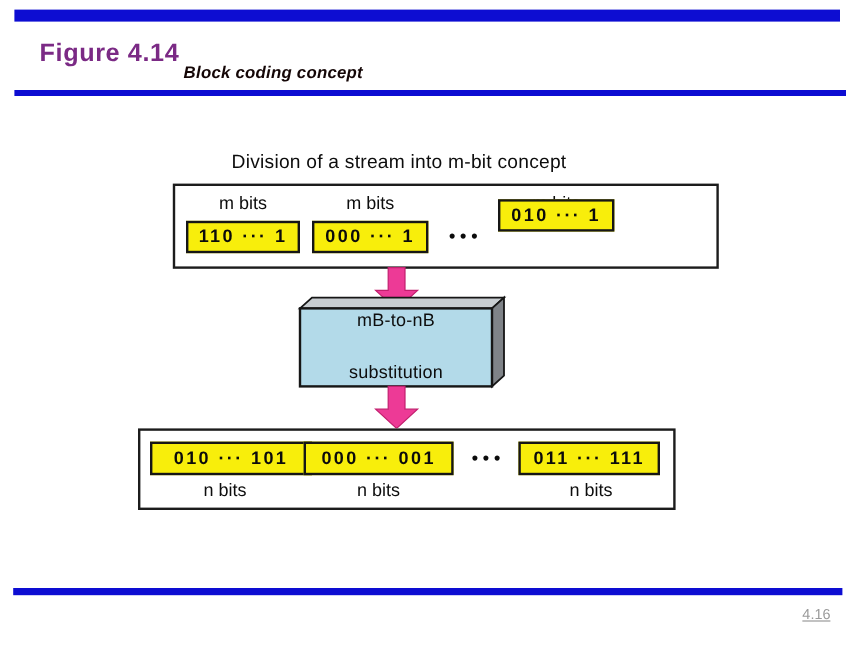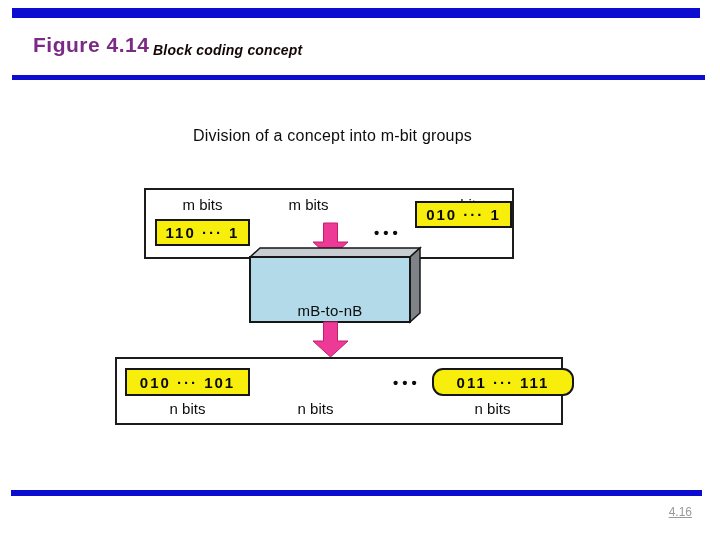--- a/index.html
+++ b/index.html
@@ -10,32 +10,32 @@
   .hrule{position:absolute;background:#0d0dd2;}
   .rule-top{left:12px;top:8px;width:688px;height:10px;}
   .rule-under-title{left:12px;top:75px;width:693px;height:5px;}
   .rule-bottom{left:11px;top:490px;width:691px;height:6px;}
 
   .fig-label{
     position:absolute;left:33px;top:33px;
     font-size:21px;font-weight:bold;color:#7b2a85;letter-spacing:0.5px;
   }
   .fig-caption{
-    position:absolute;left:153px;top:42px;
+    position:absolute;left:153px;top:52px;
     font-size:14px;font-weight:bold;font-style:italic;color:#140606;letter-spacing:0.2px;
   }
 
   .caption{position:absolute;font-size:16px;color:#0d0d0d;text-align:center;letter-spacing:0.2px;}
   .caption-top{left:144px;top:127px;width:377px;}
   .caption-bottom{left:115px;top:429px;width:448px;}
 
   .group-rect{
     position:absolute;background:#ffffff;border:2px solid #1c1c1c;box-sizing:border-box;
   }
-  .rect-top{left:144px;top:153px;width:370px;height:71px;margin-top:35px;}
+  .rect-top{left:144px;top:153px;width:455px;height:71px;}
   .rect-bottom{left:115px;top:357px;width:448px;height:68px;}
 
   .bit-box{
     position:absolute;height:27px;box-sizing:border-box;
     background:#f8ee0b;border:2px solid #161616;
     display:flex;align-items:center;justify-content:center;
     font-size:15px;font-weight:600;letter-spacing:2px;color:#0b0b0b;white-space:nowrap;
   }
   .grp-label{
     position:absolute;font-size:15px;color:#0d0d0d;text-align:center;
@@ -48,78 +48,81 @@
   
   .t-label-0{left:9px;top:6px;width:95px;}
   .t-label-1{left:114px;top:6px;width:97px;}
   .t-label-2{left:269px;top:6px;width:97px;}
   .t-box-0{left:9px;top:29px;width:95px;}
   .t-box-1{left:114px;top:29px;width:97px;}
   .t-box-2{left:269px;top:11px;width:97px;}
   .t-dots{left:211px;top:29px;width:58px;height:27px;}
 
   
-  .b-box-0{left:8px;top:9px;width:125px;}
+  .b-box-0{left:8px;top:9px;width:135px;}
   .b-box-1{left:136px;top:9px;width:125px;}
-  .b-box-2{left:315px;top:9px;width:142px;border-radius:11px;}
+  .b-box-2{left:315px;top:9px;width:118px;}
   .b-dots{left:264px;top:9px;width:48px;height:28px;}
   .b-label-0{left:8px;top:41px;width:125px;}
   .b-label-1{left:136px;top:41px;width:125px;}
   .b-label-2{left:315px;top:41px;width:121px;}
 
   .svg-layer{position:absolute;left:0;top:0;width:720px;height:540px;pointer-events:none;}
 
   .sub-box-text{
     position:absolute;left:250px;top:257px;width:160px;height:65px;
-    display:flex;flex-direction:column;align-items:center;justify-content:flex-end;
+    display:flex;flex-direction:column;align-items:center;justify-content:space-between;
     font-size:15px;color:#0d0d0d;line-height:1.45;letter-spacing:0.2px;
   }
 
   .page-num{
     position:absolute;left:640px;top:505px;width:52px;text-align:right;
     font-size:12px;color:#9a9a9a;text-decoration:underline;
   }
 </style>
 </head>
 <body>
 
 <div class="slide">
 
   <div class="hrule rule-top"></div>
 
   <span class="fig-label">Figure 4.14</span>
   <span class="fig-caption">Block coding concept</span>
 
   <div class="hrule rule-under-title"></div>
 
-  <div class="caption caption-top">Division of a concept into m-bit groups</div>
+  <div class="caption caption-top">Division of a stream into m-bit concept</div>
 
   <div class="group-rect rect-top">
     <span class="grp-label t-label-0">m bits</span>
     <span class="grp-label t-label-1">m bits</span>
     <span class="grp-label t-label-2">m bits</span>
     <div class="bit-box t-box-0">110 ··· 1</div>
+    <div class="bit-box t-box-1">000 ··· 1</div>
     <div class="bit-box t-box-2">010 ··· 1</div>
     <span class="dots t-dots">•••</span>
   </div>
 
   <svg class="svg-layer" viewBox="0 0 720 540" xmlns="http://www.w3.org/2000/svg">
     <path d="M323.5 223 H337.5 V242 H348 L330.5 258 L313 242 H323.5 Z" fill="#ed3a96" stroke="#c21f6e" stroke-width="1"></path>
     <path d="M250 257 L260 248 L420 248 L410 257 Z" fill="#c8cdd1" stroke="#161616" stroke-width="1.5"></path>
     <path d="M410 257 L420 248 L420 313 L410 322 Z" fill="#7f8388" stroke="#161616" stroke-width="1.5"></path>
     <rect x="250" y="257" width="160" height="65" fill="#b3dae9" stroke="#161616" stroke-width="2"></rect>
     <path d="M323.5 322 H337.5 V341 H348 L330.5 357 L313 341 H323.5 Z" fill="#ed3a96" stroke="#c21f6e" stroke-width="1"></path>
   </svg>
 
   <div class="sub-box-text">
     <span>mB-to-nB</span>
+    <span>substitution</span>
   </div>
 
   <div class="group-rect rect-bottom">
     <div class="bit-box b-box-0" style="height:28px">010 ··· 101</div>
+    <div class="bit-box b-box-1" style="height:28px">000 ··· 001</div>
     <div class="bit-box b-box-2" style="height:28px">011 ··· 111</div>
     <span class="dots b-dots">•••</span>
     <span class="grp-label b-label-0">n bits</span>
     <span class="grp-label b-label-1">n bits</span>
     <span class="grp-label b-label-2">n bits</span>
   </div>
 
 
   <div class="hrule rule-bottom"></div>
 

